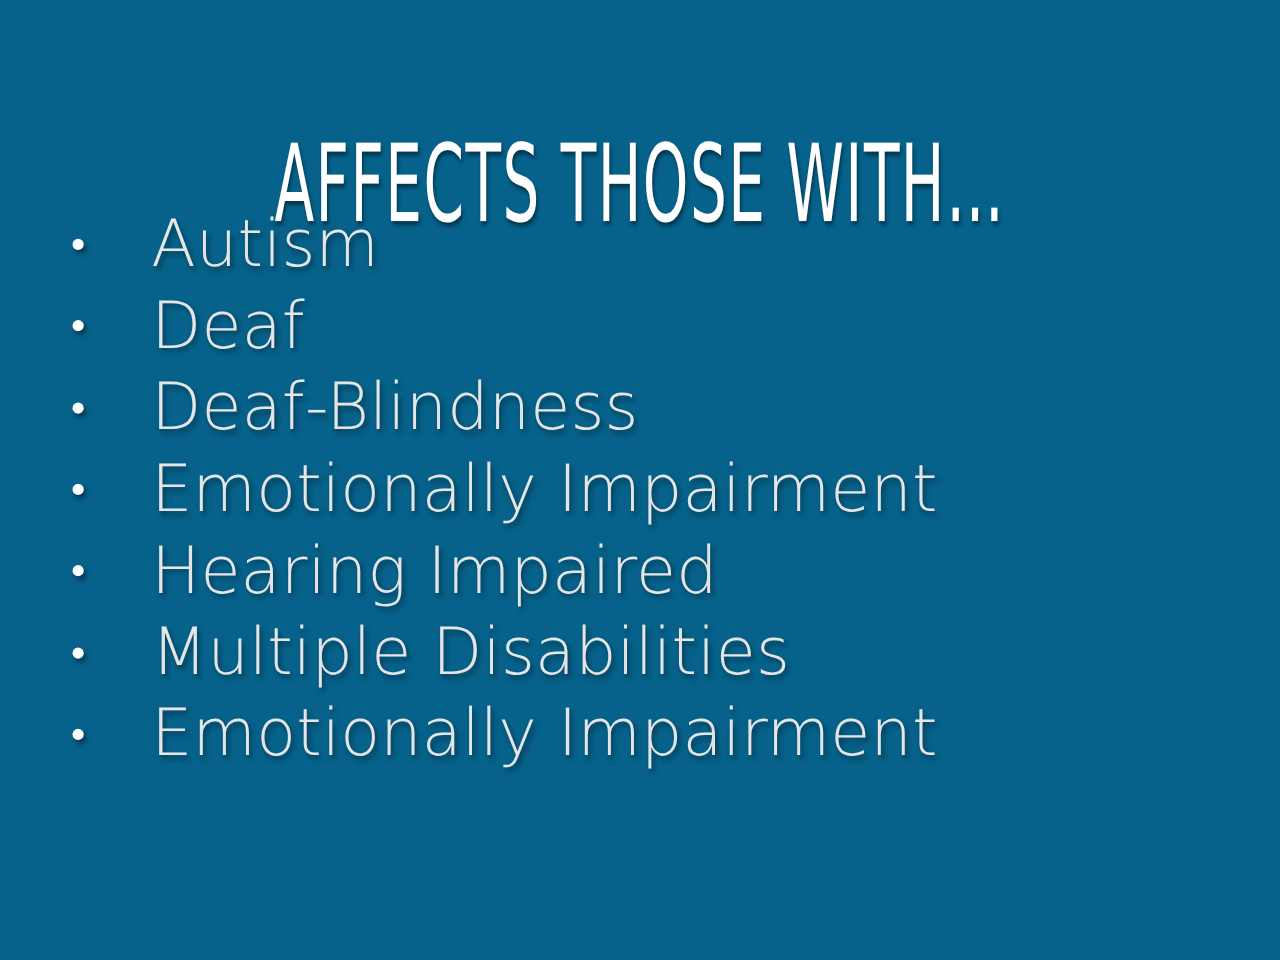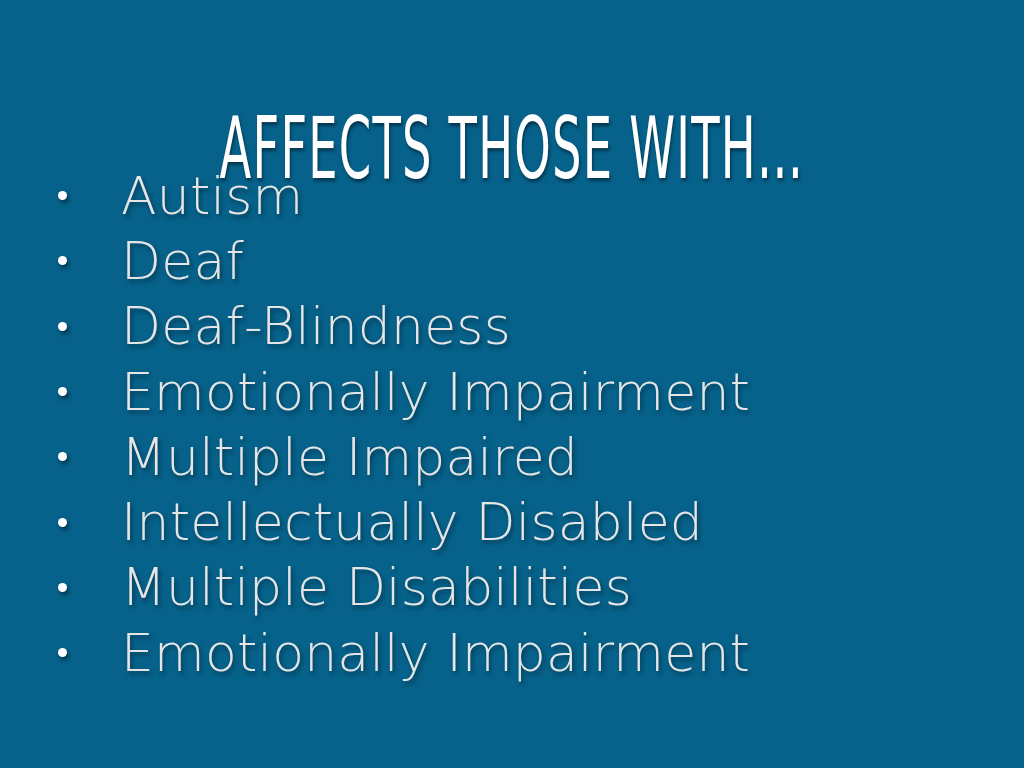--- a/index.html
+++ b/index.html
@@ -119,27 +119,23 @@
       <span class="bullet-text">Deaf-Blindness</span>
     </li>
 
     <li class="bullet-row">
       <span class="bullet-marker"></span>
       <span class="bullet-text">Emotionally Impairment</span>
     </li>
 
     <li class="bullet-row">
       <span class="bullet-marker"></span>
-      <span class="bullet-text">Multiple Impaired</span>
+      <span class="bullet-text">Hearing Impaired</span>
     </li>
 
-    <li class="bullet-row">
-      <span class="bullet-marker"></span>
-      <span class="bullet-text">Intellectually Disabled</span>
-    </li>
 
     <li class="bullet-row">
       <span class="bullet-marker"></span>
       <span class="bullet-text">Multiple Disabilities</span>
     </li>
 
     <li class="bullet-row">
       <span class="bullet-marker"></span>
       <span class="bullet-text">Emotionally Impairment</span>
     </li>

